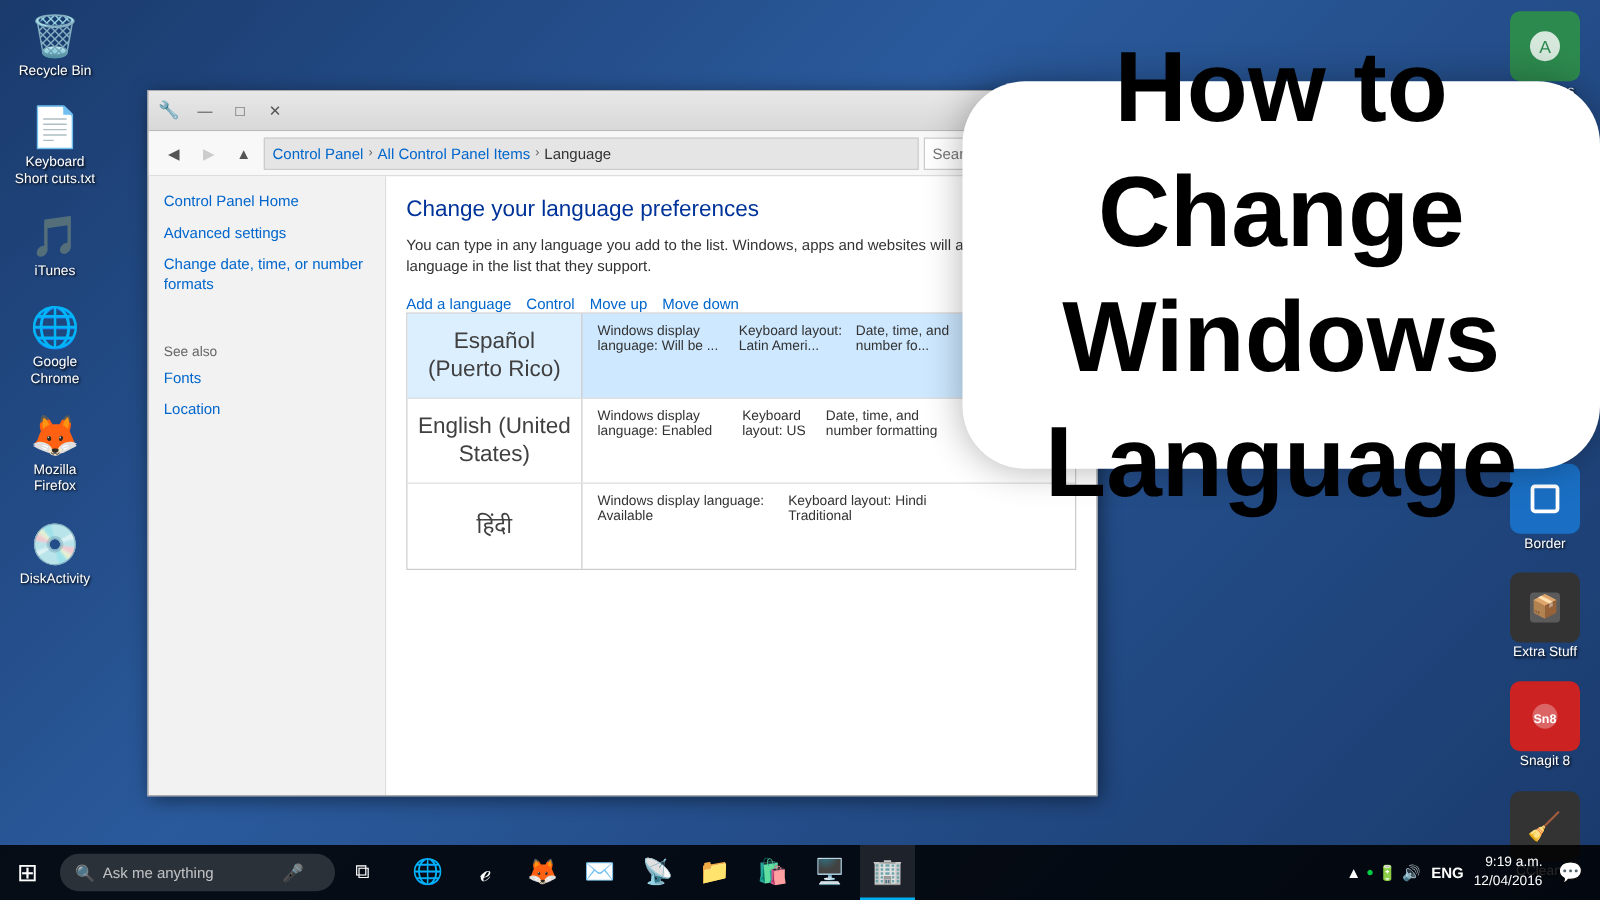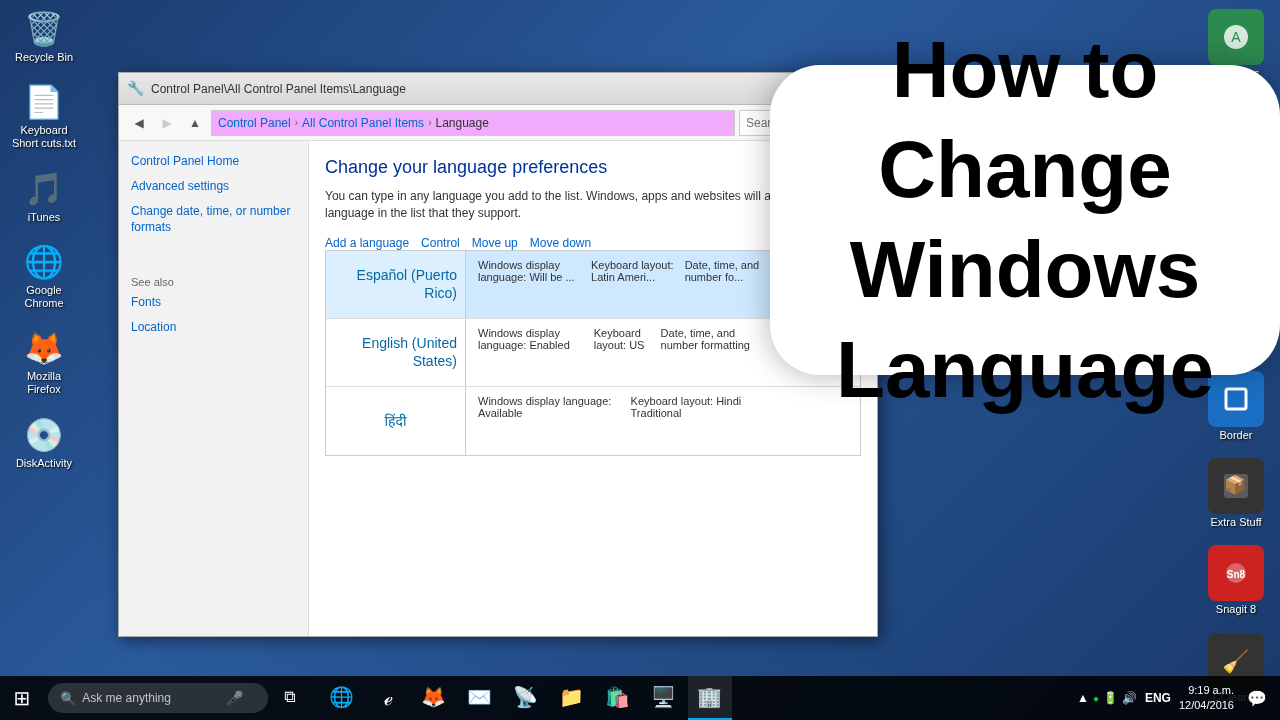--- a/index.html
+++ b/index.html
@@ -264,21 +264,21 @@
       color: #555;
       font-size: 12px;
       border-radius: 2px;
     }
     .nav-arrow.disabled { color: #ccc; cursor: default; }
 
     .nav-breadcrumb {
       display: flex;
       align-items: center;
       flex: 1;
-      background: #f0abfc;
+      background: #e5e5e5;
       border: 1px solid #ccc;
       height: 26px;
       padding: 0 6px;
       font-size: 12px;
       color: #333;
       gap: 4px;
     }
 
     .breadcrumb-sep {
       color: #666;
@@ -401,23 +401,23 @@
       width: 140px;
       display: flex;
       align-items: center;
       justify-content: center;
       padding: 8px;
       border-right: 1px solid #ccc;
       background: rgba(255,255,255,0.3);
     }
 
     .lang-name {
-      font-size: 14px;
-      color: #0369a1;
-      text-align: right;
+      font-size: 18px;
+      color: #404040;
+      text-align: center;
       line-height: 1.3;
     }
 
     .lang-details {
       flex: 1;
       padding: 8px 12px;
       display: flex;
       justify-content: center;
       gap: 2px;
     }
@@ -628,21 +628,20 @@
           </svg>
       </div>
       <div class="icon-label">CCleaner</div>
     </div>
   </div>
 
   <div class="window">
 
     <div class="window-titlebar">
       <span class="title-icon">🔧</span>
-      <span class="title-text">Control Panel\All Control Panel Items\Language</span>
       <div class="window-controls">
         <button class="win-btn">—</button>
         <button class="win-btn">□</button>
         <button class="win-btn close">✕</button>
       </div>
     </div>
 
     <div class="nav-bar">
       <span class="nav-arrow">◀</span>
       <span class="nav-arrow disabled">▶</span>

